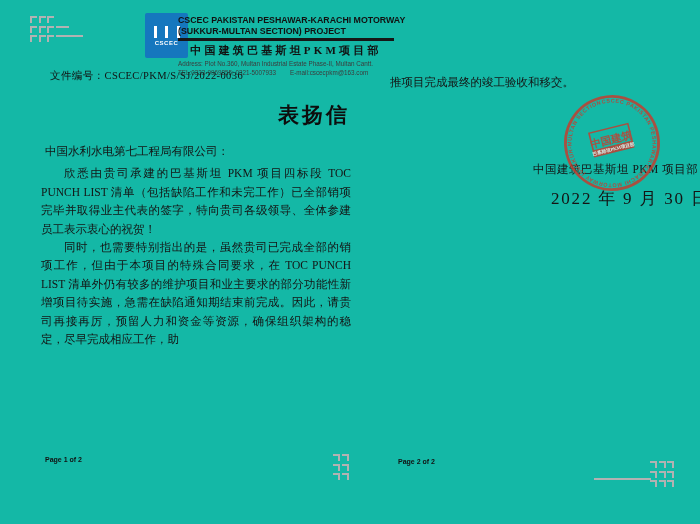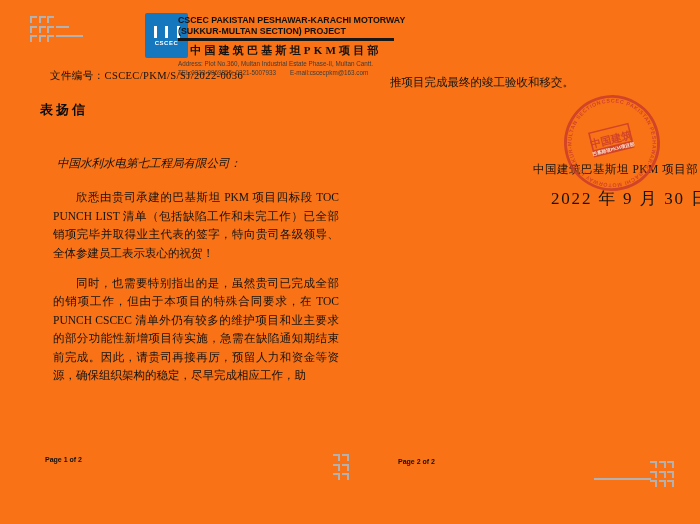--- a/index.html
+++ b/index.html
@@ -1,16 +1,16 @@
 <!DOCTYPE html>
 <html><head>
 <meta charset="utf-8">
 <style>
   html,body{margin:0;padding:0;background:#fff;}
-  .canvas{position:relative;width:700px;height:524px;background:#f97316;overflow:hidden;
+  .canvas{position:relative;width:700px;height:524px;background:#14b8a6;overflow:hidden;
           font-family:"Liberation Serif","DejaVu Serif",serif;color:#1c1c1c;}
 
   
   .mark{position:absolute;}
   .hook-row{display:flex;height:9.5px;align-items:flex-start;}
   .hook{display:inline-block;width:7px;height:7px;box-sizing:border-box;margin-right:1.5px;}
   .hook.tl{border-top:2.4px solid #b2b2b2;border-left:2.4px solid #b2b2b2;}
   .hook.tr{border-top:2.4px solid #b2b2b2;border-right:2.4px solid #b2b2b2;}
   .mark-bar{position:absolute;height:2.4px;background:#b2b2b2;}
 
@@ -22,27 +22,27 @@
   .logo-text{font:bold 6px "Liberation Sans",sans-serif;color:#fff;letter-spacing:.5px;margin-top:2px;}
   .lh{position:absolute;left:178px;top:15px;width:216px;}
   .lh-en{font:bold 8.8px "Liberation Sans",sans-serif;color:#111;white-space:nowrap;line-height:10.5px;}
   .lh-rule{height:2.6px;background:#161616;margin:2px 0 2.5px 0;}
   .lh-cn{font-weight:bold;font-size:11px;letter-spacing:3.2px;white-space:nowrap;color:#111;text-align:center;}
   .lh-small{font:6.3px "Liberation Sans",sans-serif;color:#3c3c3c;margin-top:1.8px;white-space:nowrap;}
   .lh-small .gap{margin-left:14px;}
 
   
   .refline{position:absolute;left:50px;top:69px;font-size:10.5px;letter-spacing:.4px;color:#111;font-family:Liberation Serif, serif;}
-  .doc-title{position:absolute;left:40px;top:101px;width:310px;text-align:left;
-             font-weight:bold;font-size:13px;letter-spacing:3px;color:#0d0d0d;
+  .doc-title{position:absolute;left:40px;top:101px;width:310px;text-align:right;
+             font-weight:bold;font-size:21px;letter-spacing:3px;color:#0d0d0d;
              font-family:Liberation Mono, monospace;}
   .body-col{position:absolute;left:41px;top:138px;width:310px;font-size:11.5px;
             line-height:18.4px;text-align:justify;color:#141414;}
-  .salutation{margin:16px;font-style:italic;}
-  .para{margin:12px;}
+  .salutation{margin:4px;}
+  .para{margin:0;}
   .para.indent{text-indent:2em;}
   .pagefoot{position:absolute;font:bold 7px "Liberation Sans",sans-serif;color:#111;}
   .pf1{left:45px;top:456px;}
   .pf2{left:398px;top:458px;}
 
   
   .p2-line{position:absolute;left:390px;top:75px;font-size:11.5px;color:#141414;text-align:center;}
   .signer{position:absolute;left:533px;top:162px;font-size:11.5px;letter-spacing:.5px;color:#141414;white-space:nowrap;}
   .sign-date{position:absolute;left:551px;top:187px;font-size:17px;letter-spacing:1.8px;color:#141414;white-space:nowrap;}
   .stamp{position:absolute;left:562px;top:93px;width:100px;height:100px;opacity:.82;
@@ -130,21 +130,21 @@
   <div class="refline">
     <span>文件编号：</span><span>CSCEC/PKM/S/SJ/2022-0036</span>
   </div>
 
   <div class="doc-title">表扬信</div>
 
   <div class="body-col" id="body1">
     <p class="salutation">中国水利水电第七工程局有限公司：</p>
 
   <p class="para indent">欣悉由贵司承建的巴基斯坦 PKM 项目四标段 TOC PUNCH LIST 清单（包括缺陷工作和未完工作）已全部销项完毕并取得业主代表的签字，特向贵司各级领导、全体参建员工表示衷心的祝贺！</p>
-      <p class="para indent">同时，也需要特别指出的是，虽然贵司已完成全部的销项工作，但由于本项目的特殊合同要求，在 TOC PUNCH CSCEC 清单外仍有较多的维护项目和业主要求的部分功能性新增项目待实施，急需在缺陷通知期结束前完成。因此，请贵司再接再厉，预留人力和资金等资源，确保组织架构的稳定，尽早完成相应工作，助</p>
+      <p class="para indent">同时，也需要特别指出的是，虽然贵司已完成全部的销项工作，但由于本项目的特殊合同要求，在 TOC PUNCH LIST 清单外仍有较多的维护项目和业主要求的部分功能性新增项目待实施，急需在缺陷通知期结束前完成。因此，请贵司再接再厉，预留人力和资金等资源，确保组织架构的稳定，尽早完成相应工作，助</p>
     </div>
 
   <div class="pagefoot pf1">Page 1 of 2</div>
 
   <div class="p2-line">推项目完成最终的竣工验收和移交。</div>
 
   <div class="signer">中国建筑巴基斯坦 PKM 项目部</div>
   <div class="sign-date">2022 年 9 月 30 日</div>
 
   <svg class="stamp" viewBox="0 0 100 100">

